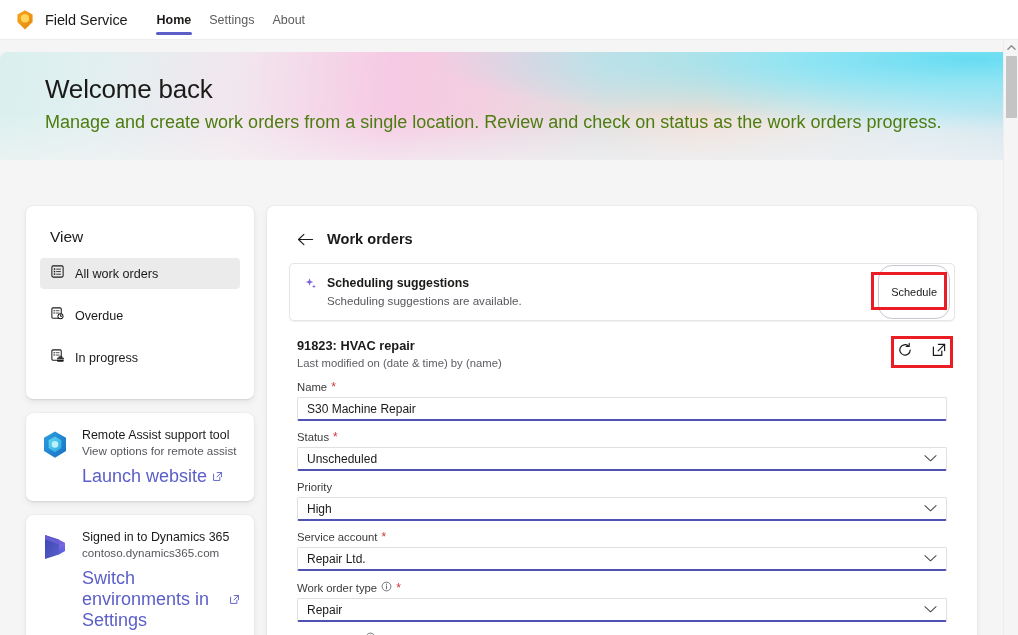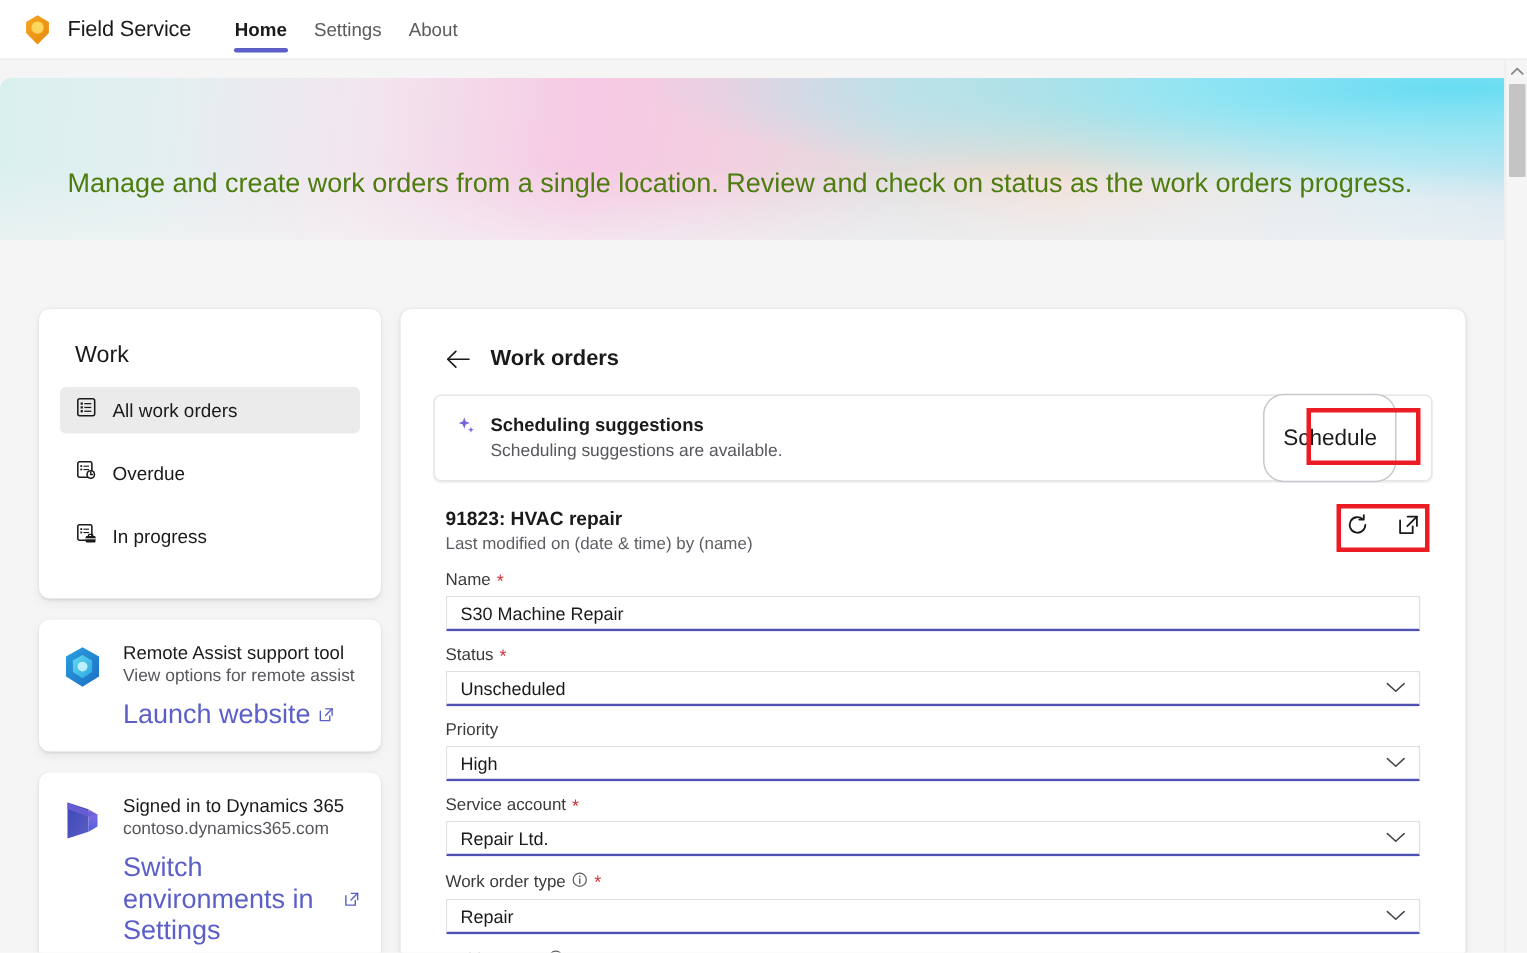--- a/index.html
+++ b/index.html
@@ -138,24 +138,24 @@
     position: relative;
     border: 1px solid #e6e6e6; border-radius: 5px;
     background: #fff;
     padding: 12px 14px 13px 14px;
     box-shadow: 0 0.4px 1px rgba(0,0,0,0.06);
     display: flex; align-items: flex-start; gap: 9px;
   }
   .sugg-title { font-size: 12.3px; font-weight: bold; color: #1b1a19; }
   .sugg-sub { font-size: 11.6px; color: #56565c; margin-top: 4px; }
   .schedule-btn {
-    position: absolute; right: 23px; top: 50%; transform: translateY(-50%);
+    position: absolute; right: 4px; top: 50%; transform: translateY(-50%);
     border: 1px solid #c7c7cf; border-radius: 14px;
     background: #fff; color: #1b1a19;
-    font-size: 15px; font-family: "Liberation Sans", sans-serif;
+    font-size: 11px; font-family: "Liberation Sans", sans-serif;
     padding: 20px 12px; cursor: pointer;
   }
   .redbox {
     position: absolute;
     border: 3px solid #ec1c24;
     pointer-events: none;
   }
 
   .wo-head { position: relative; margin: 17px 0 0 8px; }
   .wo-title { font-size: 12.8px; font-weight: bold; color: #1b1a19; }
@@ -223,27 +223,28 @@
     <div class="nav-item active">Home</div>
     <div class="nav-item">Settings</div>
     <div class="nav-item">About</div>
   </div>
 </div>
 
 <div class="page">
 
   <div class="hero">
     <div class="hero-bg"></div>
+    <div class="hero-title">Welcome back</div>
     <div class="hero-sub">Manage and create work orders from a single location. Review and check on status as the work orders progress.</div>
   </div>
 
   <div class="sidebar">
 
     <div class="card menu-card">
-      <div class="menu-head">Work</div>
+      <div class="menu-head">View</div>
 
       <div class="menu-item selected">
         <span>
           <svg width="15" height="15" viewBox="0 0 16 16">
             <rect x="2" y="2" width="12" height="12" rx="1.4" fill="none" stroke="#1b1a19" stroke-width="1.1"></rect>
             <rect x="4" y="4.6" width="1.6" height="1.6" fill="#1b1a19"></rect>
             <rect x="4" y="7.3" width="1.6" height="1.6" fill="#1b1a19"></rect>
             <rect x="4" y="10" width="1.6" height="1.6" fill="#1b1a19"></rect>
             <rect x="6.6" y="5" width="5" height="0.9" fill="#1b1a19"></rect>
             <rect x="6.6" y="7.7" width="5" height="0.9" fill="#1b1a19"></rect>

